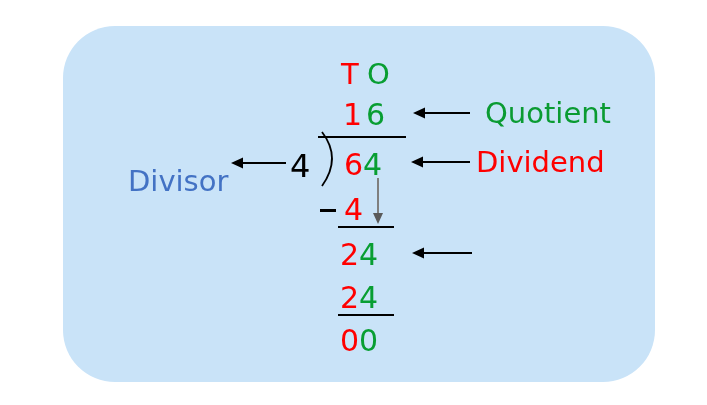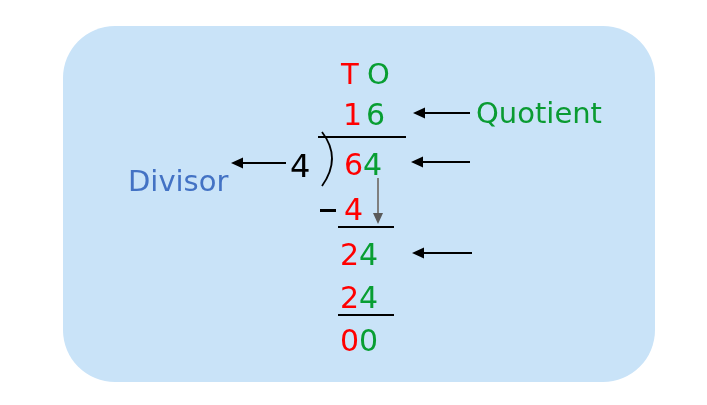--- a/index.html
+++ b/index.html
@@ -50,21 +50,21 @@
   .hdr { font-size: 29px; }
 
   
   .label {
     position: absolute;
     font-size: 29px;
     line-height: 1;
     white-space: pre;
   }
   .lbl-divisor   { color: #4372c4; }
-  .lbl-quotient  { color: #0a9b32; }
+  .lbl-quotient  { color: #0a9b32; margin-left: 9px; }
   .lbl-dividend  { color: #fe0000; }
   .lbl-remainder { color: #bf9000; }
 
   
   .hrule {
     position: absolute;
     background: #000000;
     height: 2px;
   }
 
@@ -134,20 +134,21 @@
   <svg class="arrow-svg" style="left:413px; top:104px;" width="57" height="18" viewBox="0 0 57 18">
     <line x1="10" y1="9" x2="57" y2="9" stroke="#000000" stroke-width="2"></line>
     <polygon points="0,9 12,3.5 12,14.5" fill="#000000"></polygon>
   </svg>
   <div class="label lbl-quotient" style="left:476px; top:99px;">Quotient</div>
 
   <svg class="arrow-svg" style="left:411px; top:153px;" width="59" height="18" viewBox="0 0 59 18">
     <line x1="10" y1="9" x2="59" y2="9" stroke="#000000" stroke-width="2"></line>
     <polygon points="0,9 12,3.5 12,14.5" fill="#000000"></polygon>
   </svg>
+  <div class="label lbl-dividend" style="left:476px; top:148px;">Dividend</div>
 
   <svg class="arrow-svg" style="left:412px; top:244px;" width="60" height="18" viewBox="0 0 60 18">
     <line x1="10" y1="9" x2="60" y2="9" stroke="#000000" stroke-width="2"></line>
     <polygon points="0,9 12,3.5 12,14.5" fill="#000000"></polygon>
   </svg>
 
   <div class="label lbl-divisor" style="left:128px; top:147px;margin-top:20px;">Divisor</div>
   <svg class="arrow-svg" style="left:231px; top:154px;" width="55" height="18" viewBox="0 0 55 18">
     <line x1="10" y1="9" x2="55" y2="9" stroke="#000000" stroke-width="2"></line>
     <polygon points="0,9 12,3.5 12,14.5" fill="#000000"></polygon>

